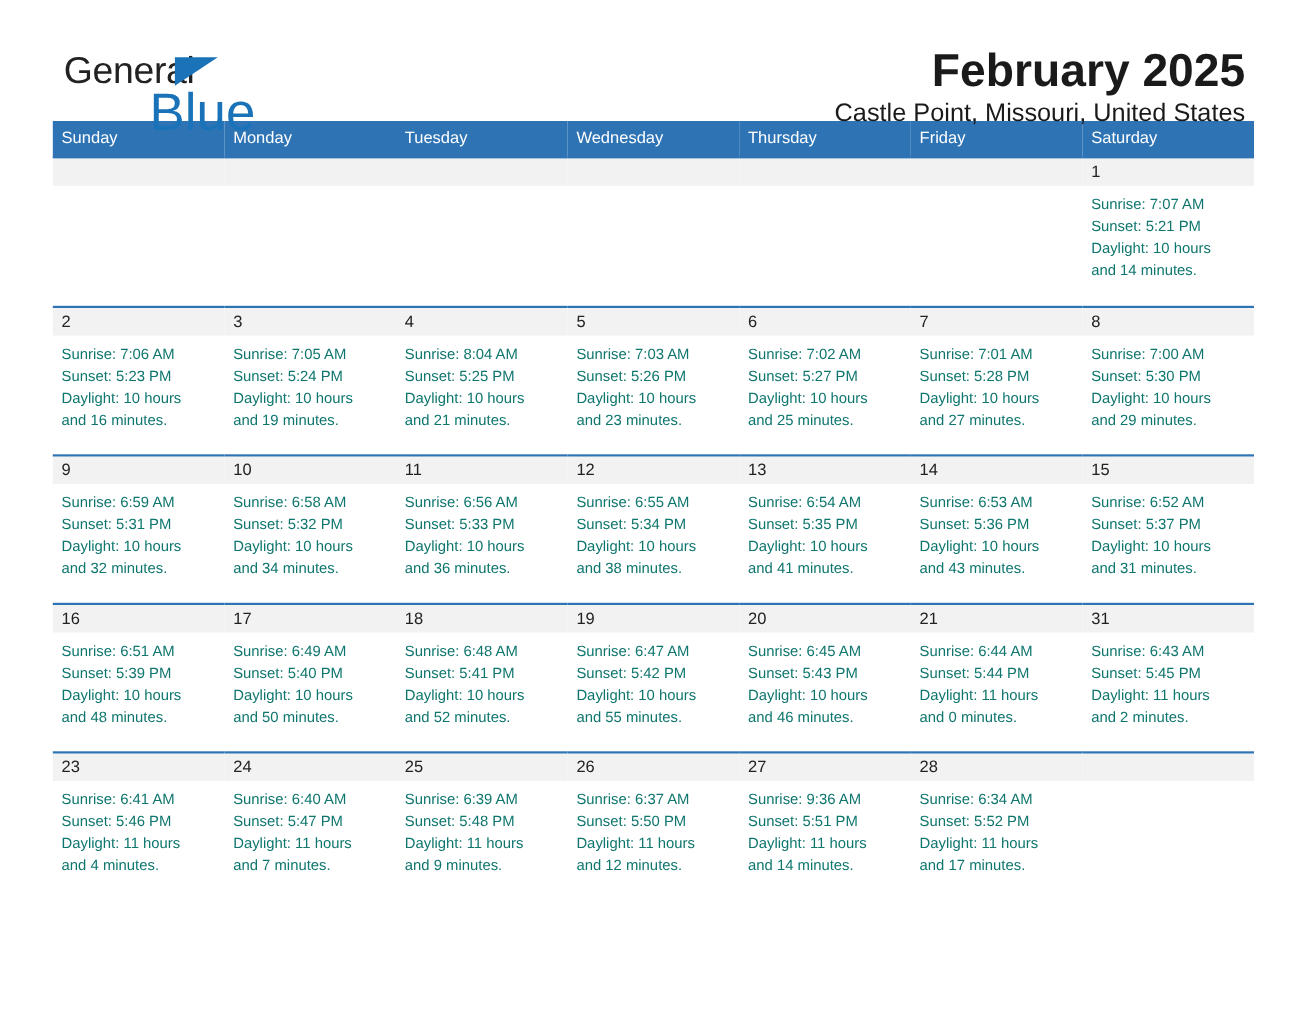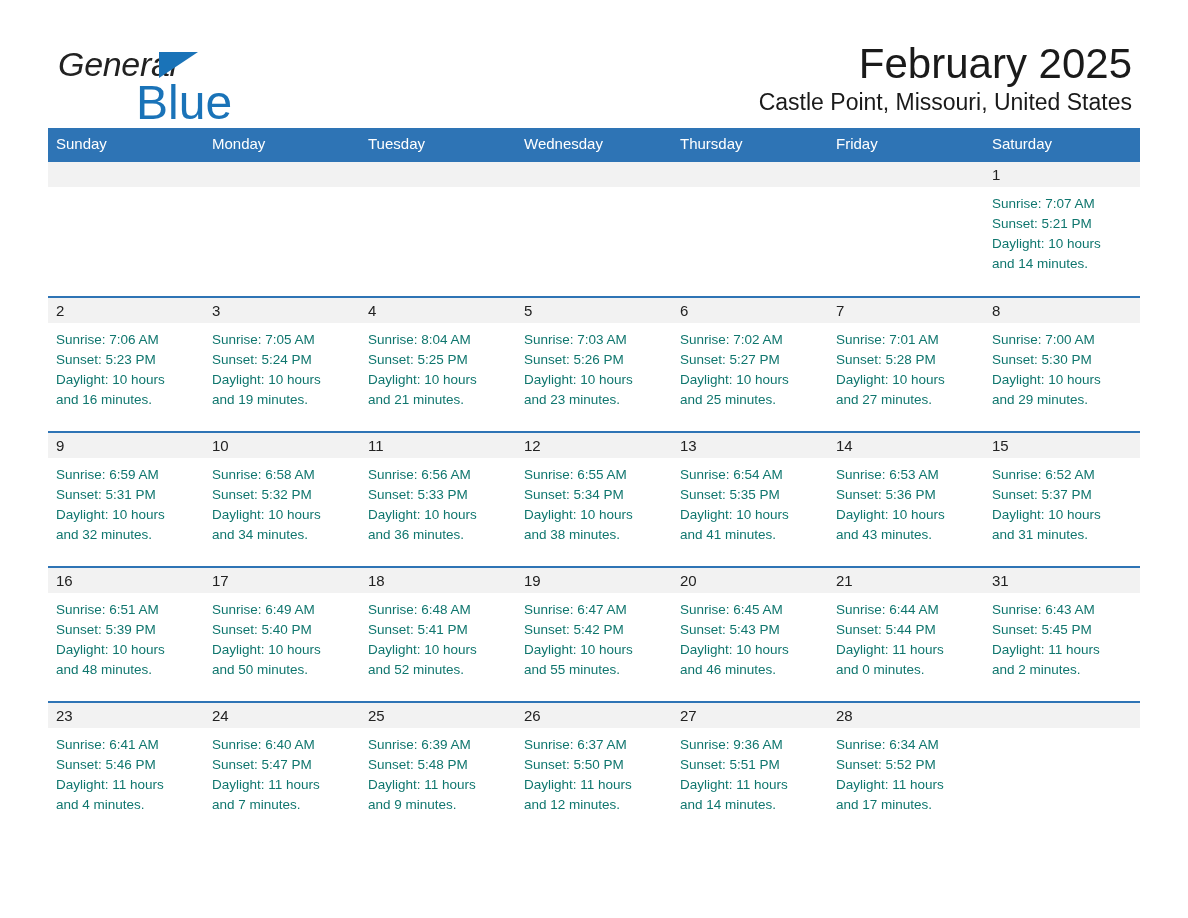--- a/index.html
+++ b/index.html
@@ -37,21 +37,20 @@
     height: 70px;
   }
   .logo-general {
     position: absolute;
     left: 0;
     top: 0;
     font-size: 34px;
     letter-spacing: -0.3px;
     color: #222222;
     font-family: "Liberation Sans", sans-serif;
-    font-style: italic;
   }
   .logo-tri {
     position: absolute;
     left: 101px;
     top: 7px;
     width: 0;
     height: 0;
     border-left: 39px solid #1a73b8;
     border-bottom: 26px solid transparent;
   }
@@ -63,36 +62,35 @@
     color: #1a73b8;
     font-family: "Liberation Sans", sans-serif;
   }
 
   .title-wrap {
     text-align: right;
     padding-right: 8px;
   }
   .month-title {
     font-size: 42px;
-    font-weight: normal;
+    font-weight: bold;
     color: #1a1a1a;
     line-height: 1.05;
     margin: 0;
   }
   .location {
     font-size: 23px;
     font-weight: normal;
     color: #1a1a1a;
     margin: 4px 0 0 0;
     line-height: 1.1;
   }
 
   
   .cal {
-    margin-top: 18px;
     width: 1092px;
     border-collapse: collapse;
     table-layout: fixed;
   }
   .cal th {
     background: #2e74b5;
     color: #ffffff;
     font-weight: normal;
     font-size: 15px;
     text-align: left;

